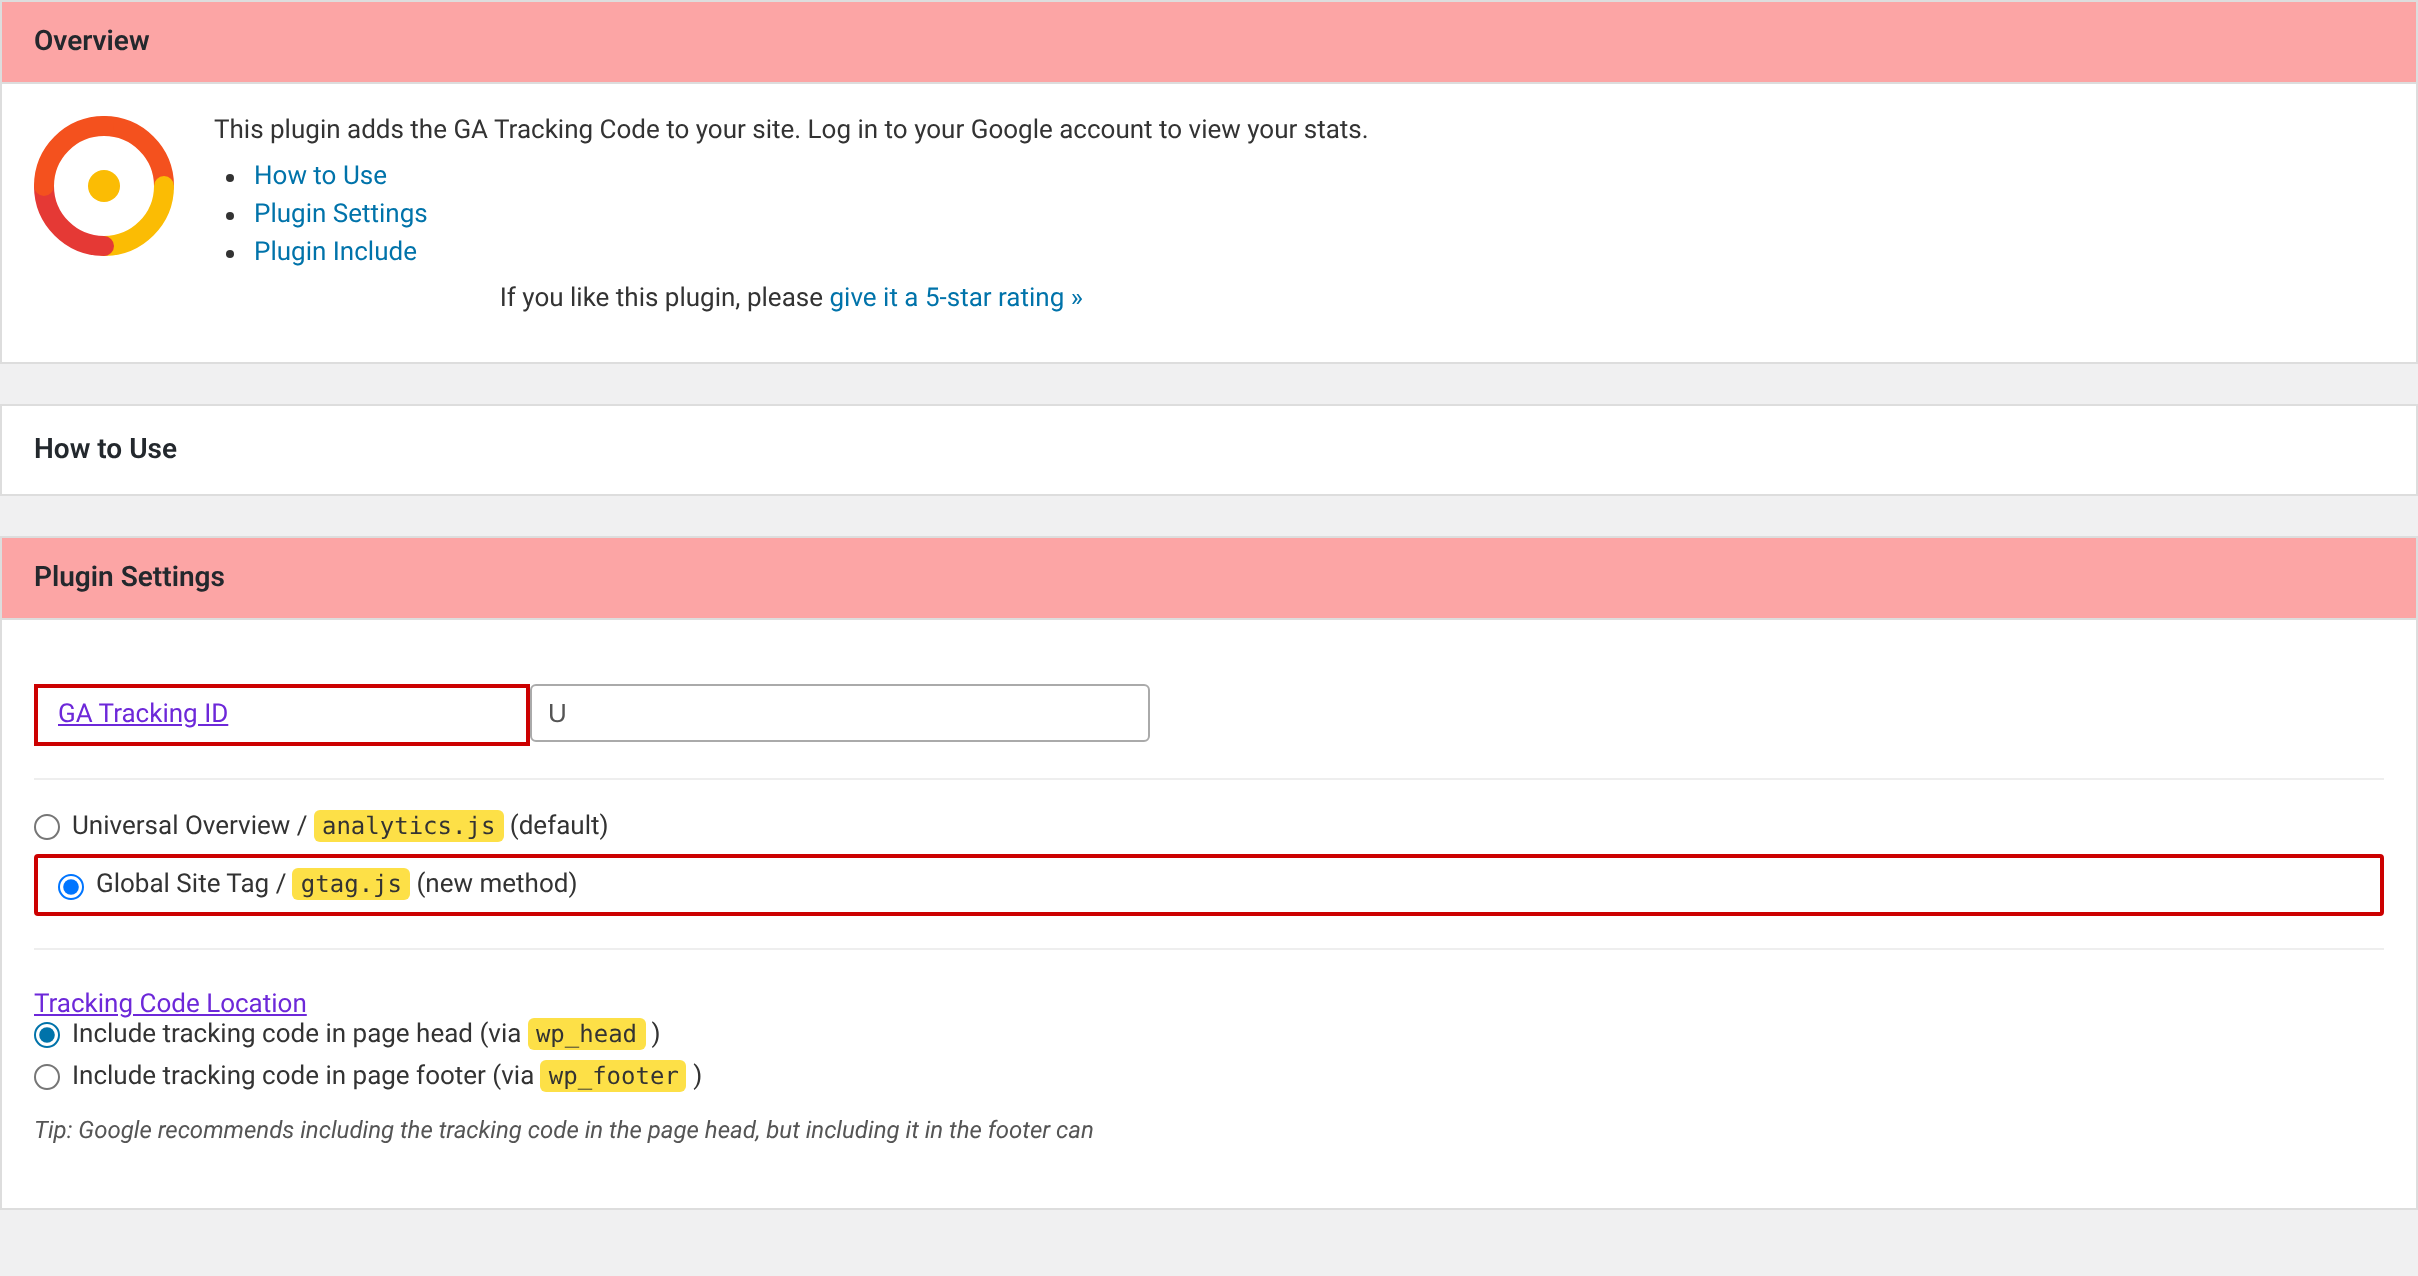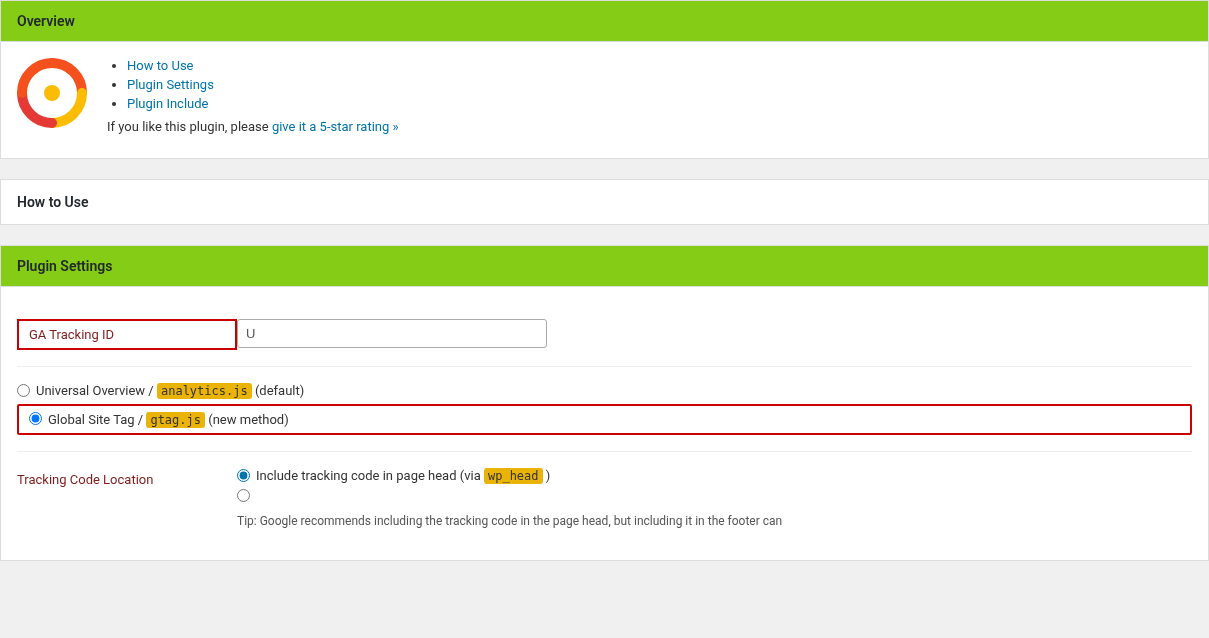--- a/index.html
+++ b/index.html
@@ -14,21 +14,21 @@
       padding: 0;
     }
     .section {
       background: #fff;
       border: 1px solid #ddd;
       margin-bottom: 20px;
     }
     .section-header {
       padding: 12px 16px;
       border-bottom: 1px solid #ddd;
-      background: #84cc16;
+      background: #fca5a5;
     }
     .section-header h2 {
       font-size: 14px;
       font-weight: 600;
       color: #23282d;
     }
     .section-body {
       padding: 16px;
     }
     
@@ -65,27 +65,29 @@
       text-align: center;
     }
     .settings-row {
       display: flex;
       align-items: flex-start;
       padding: 16px 0;
       border-bottom: 1px solid #eee;
     }
     .settings-row:last-child {
       border-bottom: none;
+      flex-direction: column;
     }
     .settings-label {
-      width: 220px;
+      width: 248px;
       flex-shrink: 0;
       font-size: 13px;
-      color: #7f1d1d;
+      color: #6d28d9;
       padding-top: 4px;
+      text-decoration: underline;
     }
     .settings-label.highlighted {
       border: 2px solid #cc0000;
       padding: 6px 10px;
       font-weight: 400;
     }
     .settings-control {
       flex: 1;
     }
     
@@ -116,34 +118,35 @@
     }
     .radio-option label {
       cursor: pointer;
       color: #333;
     }
     .radio-highlighted {
       border: 2px solid #cc0000;
       padding: 6px 10px;
       border-radius: 2px;
       display: inline-flex;
-      align-items: flex-start;
+      align-items: flex-end;
       gap: 6px;
     }
     code {
-      background: #eab308;
+      background: #fde047;
       padding: 1px 4px;
       border-radius: 3px;
       font-family: monospace;
       font-size: 12px;
     }
     .tip-text {
       font-size: 12px;
       color: #555;
       margin-top: 6px;
+      font-style: italic;
     }
     
     .how-to-use-section {
       background: #fff;
       border: 1px solid #ddd;
       margin-bottom: 20px;
       padding: 14px 16px;
     }
     .how-to-use-section h2 {
       font-size: 14px;
@@ -171,20 +174,21 @@
             <path d="M65 35 A30 30 0 0 1 35 65" stroke="#fbbc04" stroke-width="10" fill="none" stroke-linecap="round"></path>
             <path d="M35 65 A30 30 0 0 1 5 35" stroke="#e53935" stroke-width="10" fill="none" stroke-linecap="round"></path>
             <path d="M5 35 A30 30 0 0 1 35 5" stroke="#f4511e" stroke-width="10" fill="none" stroke-linecap="round"></path>
 
             <circle cx="35" cy="35" r="14" fill="white"></circle>
 
             <circle cx="35" cy="35" r="8" fill="#fbbc04"></circle>
           </svg>
         </div>
         <div class="overview-text">
+          <p>This plugin adds the GA Tracking Code to your site. Log in to your Google account to view your stats.</p>
           <ul>
             <li>
               <a href="#">How to Use</a>
             </li>
             <li>
               <a href="#">Plugin Settings</a>
             </li>
             <li>
               <a href="#">Plugin Include</a>
             </li>
@@ -245,20 +249,23 @@
 
             <div class="radio-option">
               <input type="radio" name="tracking_location" id="head" checked="" style="">
               <label for="head">
                 <span>Include tracking code in page head (via </span><code>wp_head</code><span> )</span>
               </label>
             </div>
 
             <div class="radio-option">
               <input type="radio" name="tracking_location" id="footer" style="">
+              <label for="footer">
+                <span>Include tracking code in page footer (via </span><code>wp_footer</code><span> )</span>
+              </label>
             </div>
 
             <p class="tip-text">Tip: Google recommends including the tracking code in the page head, but including it in the footer can</p>
           </div>
         </div>
       </div>
 
     </div>
   </div>
 

